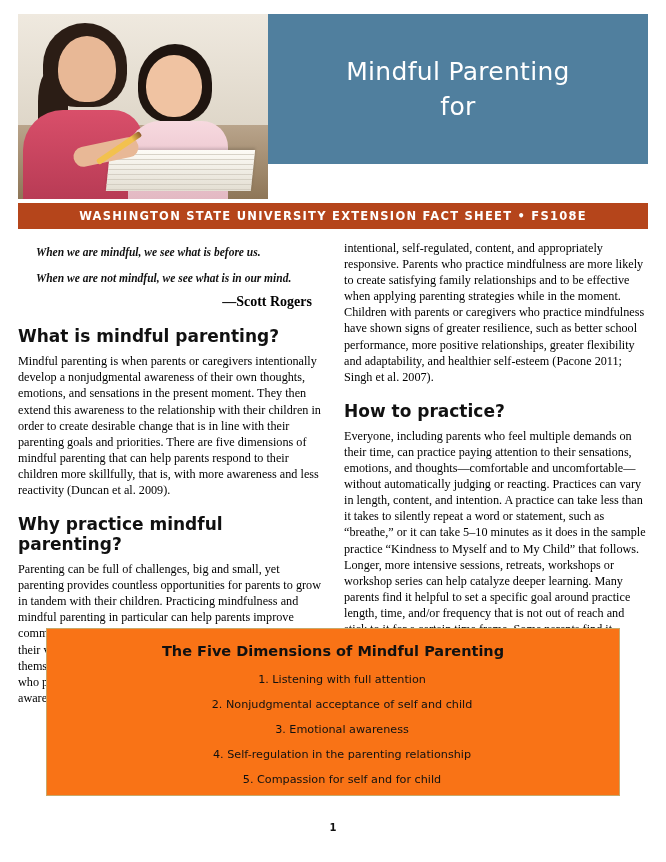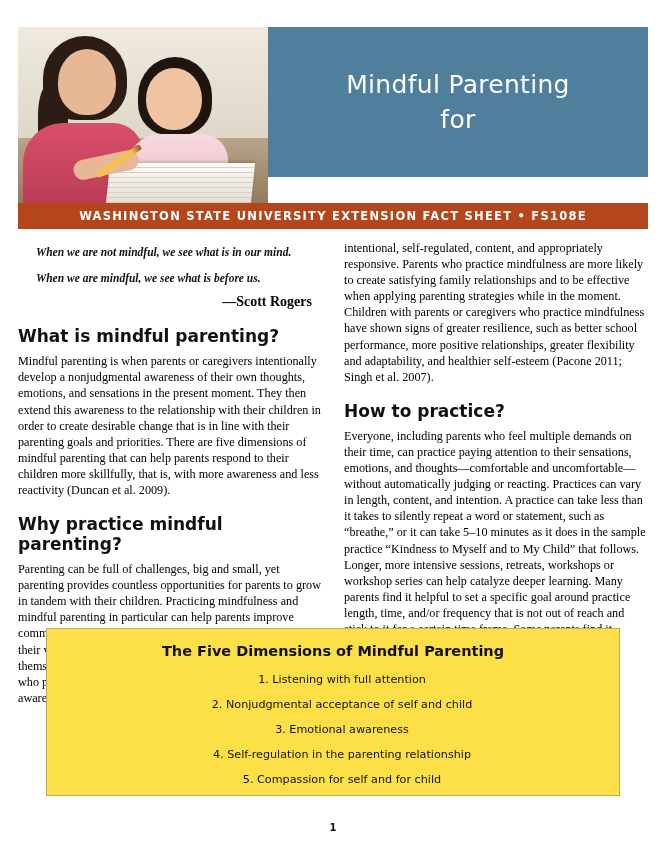--- a/index.html
+++ b/index.html
@@ -15,21 +15,21 @@
     position: relative;
     width: 666px;
     height: 862px;
     background: #ffffff;
   }
 
   
   .header {
     position: absolute;
     left: 18px;
-    top: 27px;
+    top: 14px;
     width: 630px;
     height: 150px;
     display: flex;
   }
   .photo {
     width: 250px;
     height: 185px;
     overflow: hidden;
     position: relative;
     background: #c8b9a6;
@@ -190,21 +190,21 @@
   .col.right h2.section:first-child { margin-top: 14px; }
   .col.right p:first-child { margin-top: 0; }
 
   
   .callout {
     position: absolute;
     left: 46px;
     top: 628px;
     width: 574px;
     height: 168px;
-    background: #fde047;
+    background: #f97316;
     border: 1px solid #c8a96a;
   }
   .callout h3 {
     font-family: "DejaVu Sans", sans-serif;
     font-size: 14.5px;
     font-weight: bold;
     text-align: center;
     margin: 14px 0 14px 0;
     color: #111;
   }
@@ -262,22 +262,22 @@
   </div>
 
   <div class="band">
     <span>WASHINGTON STATE UNIVERSITY EXTENSION FACT SHEET • FS108E</span>
   </div>
 
   <div class="columns">
 
     <div class="col left">
       <div class="epigraph">
+        <div>When we are mindful, we see what is before us.</div>
         <div>When we are not mindful, we see what is in our mind.</div>
-        <div>When we are mindful, we see what is before us.</div>
       </div>
       <div class="attrib">—Scott Rogers</div>
 
       <h2 class="section">What is mindful parenting?</h2>
       <p>Mindful parenting is when parents or caregivers intentionally develop a nonjudgmental awareness of their own thoughts, emotions, and sensations in the present moment. They then extend this awareness to the relationship with their children in order to create desirable change that is in line with their parenting goals and priorities. There are five dimensions of mindful parenting that can help parents respond to their children more skillfully, that is, with more awareness and less reactivity (Duncan et al. 2009).</p>
 
       <h2 class="section">Why practice mindful parenting?</h2>
       <p>Parenting can be full of challenges, big and small, yet parenting provides countless opportunities for parents to grow in tandem with their children. Practicing mindfulness and mindful parenting in particular can help parents improve communication, improve their ability to parent in line with their values, and balance the goals they have set for themselves and their children (Duncan et al. 2009). Parents who practice mindfulness can cultivate their ability to be aware, attentive,</p>
     </div>
 

